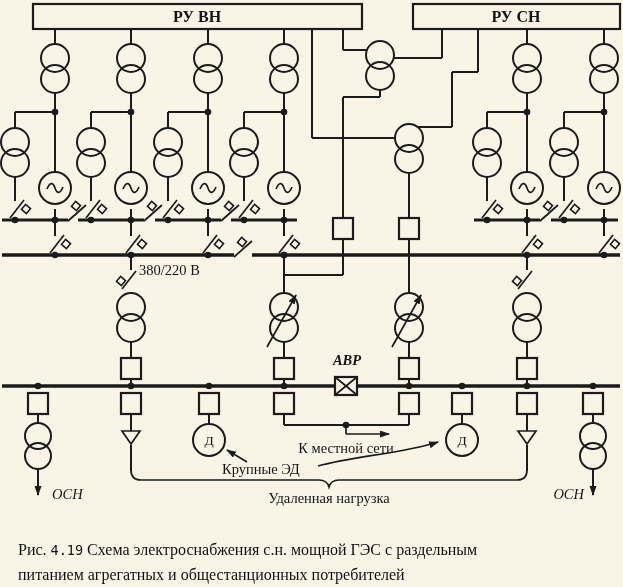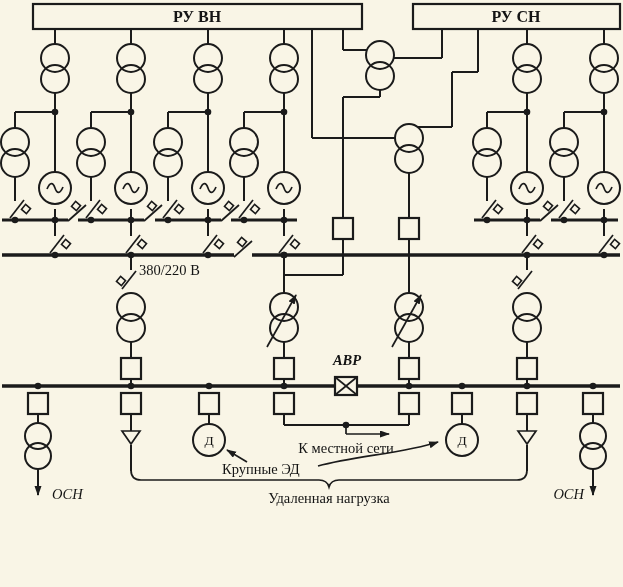--- a/index.html
+++ b/index.html
@@ -341,13 +341,17 @@
     <path d="M 247,462 L 227,450" class="thin" marker-end="url(#ah)"></path>
     <path d="M 318,466 C 355,456 405,453 438,442" class="thin" marker-end="url(#ah)"></path>
     <text x="222" y="474" class="t-lbl">Крупные ЭД</text>
   </g>
   <g>
     <path d="M 131,470 Q 131,480 141,480 L 319,480 Q 327,480 329,487 Q 331,480 339,480 L 517,480 Q 527,480 527,470" class="thin"></path>
     <text x="329" y="503" text-anchor="middle" class="t-lbl">Удаленная нагрузка</text>
   </g>
 </svg>
 
+<div class="caption">
+  <span>Рис.</span><span> </span><span class="num">4.19</span><span> </span><span>Схема электроснабжения с.н. мощной ГЭС с раздельным</span><br>
+  <span>питанием агрегатных и общестанционных потребителей</span>
 </div>
+</div>
 
 </body></html>

